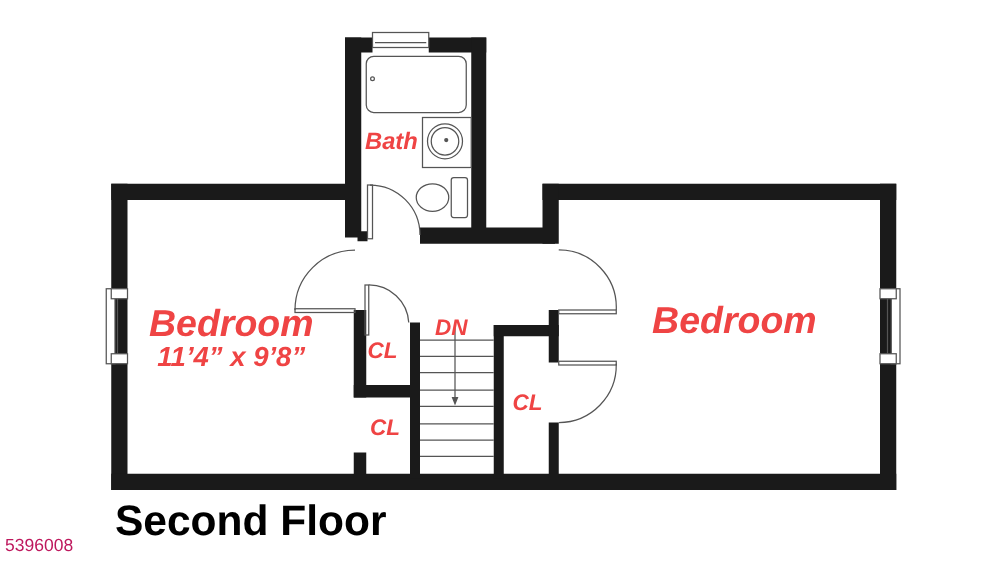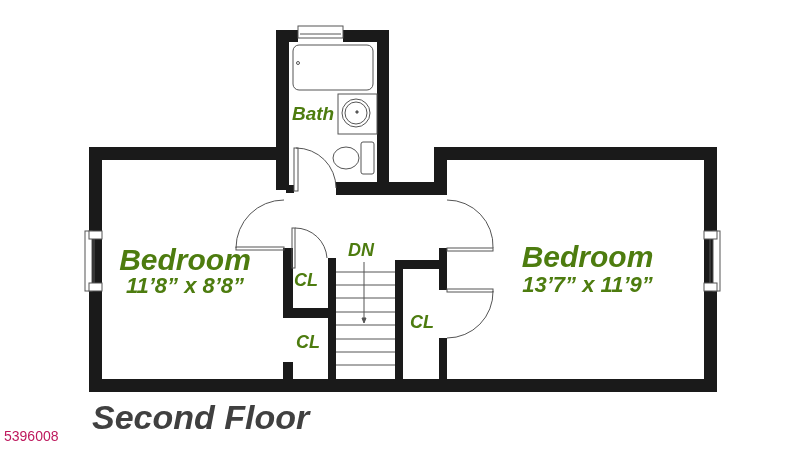--- a/index.html
+++ b/index.html
@@ -1,22 +1,22 @@
 <!DOCTYPE html>
 <html><head>
   <meta charset="utf-8">
   <style>
     html, body { margin:0; padding:0; background:#ffffff; }
     body { width:800px; height:450px; position:relative; overflow:hidden; font-family:"Liberation Sans", sans-serif; }
     svg { position:absolute; left:0; top:0; }
-    .lbl { position:absolute; font-family:"Liberation Sans", sans-serif; font-weight:bold; font-style:italic; color:#4d7c0f; white-space:nowrap; text-align:center; }
+    .lbl { position:absolute; font-family:"Liberation Sans", sans-serif; font-weight:bold; font-style:italic; color:#ef4444; white-space:nowrap; text-align:center; }
     .room-name { font-size:30px; line-height:24px; }
     .room-dim { font-size:22px; line-height:24px; }
     .small { font-size:18px; line-height:20px; }
-    .title { position:absolute; left:92px; top:398px; font-size:34px; font-weight:bold; font-style:italic; color:#404040; font-family:"Liberation Sans", sans-serif; }
+    .title { position:absolute; left:92px; top:398px; font-size:34px; font-weight:bold; color:#000000; font-family:"Liberation Sans", sans-serif; }
     .listing { position:absolute; left:4px; top:428px; font-size:14px; color:#be185d; font-family:"Liberation Sans", sans-serif; }
   </style>
 </head>
 <body>
 
 <svg width="800" height="450" viewBox="0 0 800 450">
   <g fill="#1a1a1a">
 
     <rect x="89" y="147" width="197" height="13"></rect>
     <rect x="89" y="147" width="13" height="245"></rect>
@@ -99,27 +99,26 @@
 
     <line x1="364" y1="262" x2="364" y2="322"></line>
     <path d="M362 318 L364 323 L366 318 Z" fill="#555"></path>
   </g>
 </svg>
 
 <div class="lbl small" style="left:292px; top:104px; font-size:19px;">Bath</div>
 
 <div class="lbl" style="left:110px; top:248px; width:150px;">
   <div class="room-name">Bedroom</div>
-  <div class="room-dim" style="margin-top:2px;">11’8” x 8’8”</div>
+  <div class="room-dim" style="margin-top:2px;">11’4” x 9’8”</div>
 </div>
 
 <div class="lbl" style="left:500px; top:245px; width:175px;">
   <div class="room-name">Bedroom</div>
-  <div class="room-dim" style="margin-top:4px;">13’7” x 11’9”</div>
 </div>
 
 <div class="lbl small" style="left:294px; top:270px;">CL</div>
 <div class="lbl small" style="left:296px; top:332px;">CL</div>
 <div class="lbl small" style="left:410px; top:312px;">CL</div>
-<div class="lbl small" style="left:348px; top:240px;">DN</div>
+<div class="lbl small" style="left:348px; top:252px;">DN</div>
 
 <div class="title">Second Floor</div>
 <div class="listing">5396008</div>
 
 </body></html>

